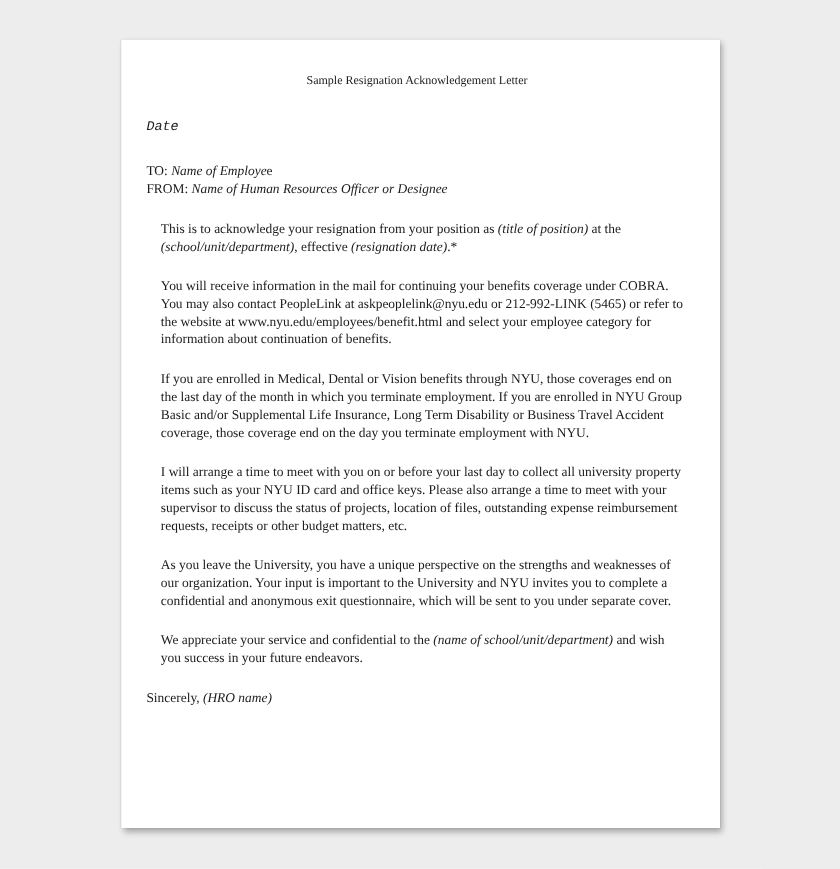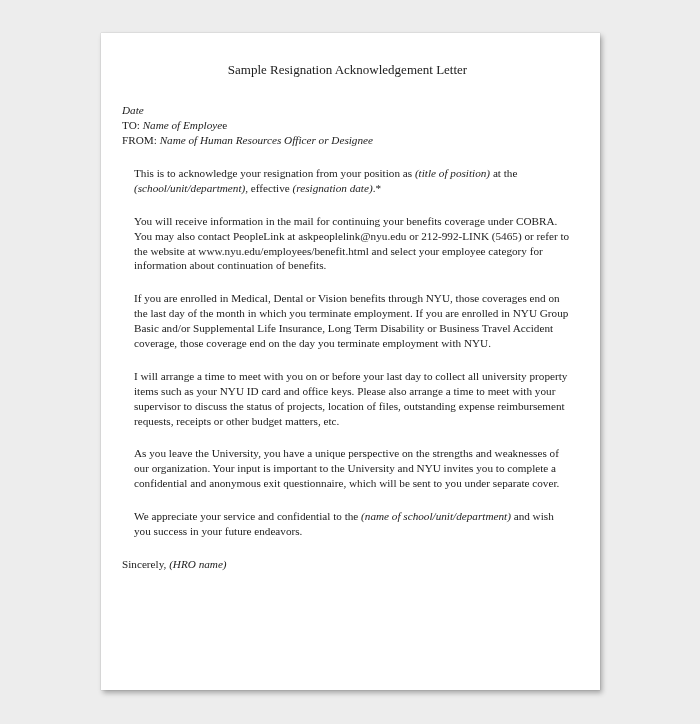--- a/index.html
+++ b/index.html
@@ -38,32 +38,32 @@
     font-size: 11.2px;
     line-height: 1.33;
     color: #1b1b1b;
     text-align: left;
   }
 
   .doc-title {
     text-align: center;
     margin: 0;
     font-weight: normal;
-    font-size: 13px;
+    font-size: 10px;
     line-height: 1.33;
   }
   .doc-title .line2 { display: block; }
 
   .blk {
     margin: 0;
   }
 
   
-  .sp-date      { margin-top: 25px; }
-  .sp-tofrom    { }
+  .sp-date      { margin-top: 25px; font-family: Liberation Mono, monospace; }
+  .sp-tofrom    { margin-top: 22px; }
   .sp-para      { margin-top: 18px; margin-left: 12px; }
   .sp-closing   { margin-top: 18px; }
 
   .ital { font-style: italic; }
 
   .addr-line { display: block; }
 </style>
 </head>
 <body>
 

